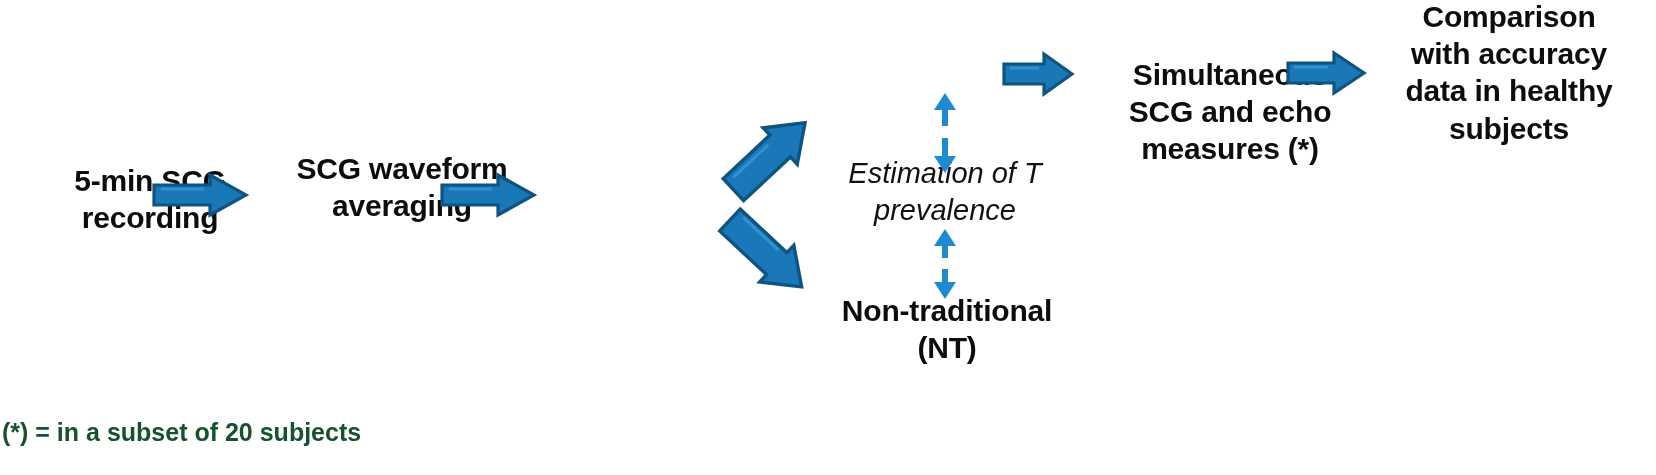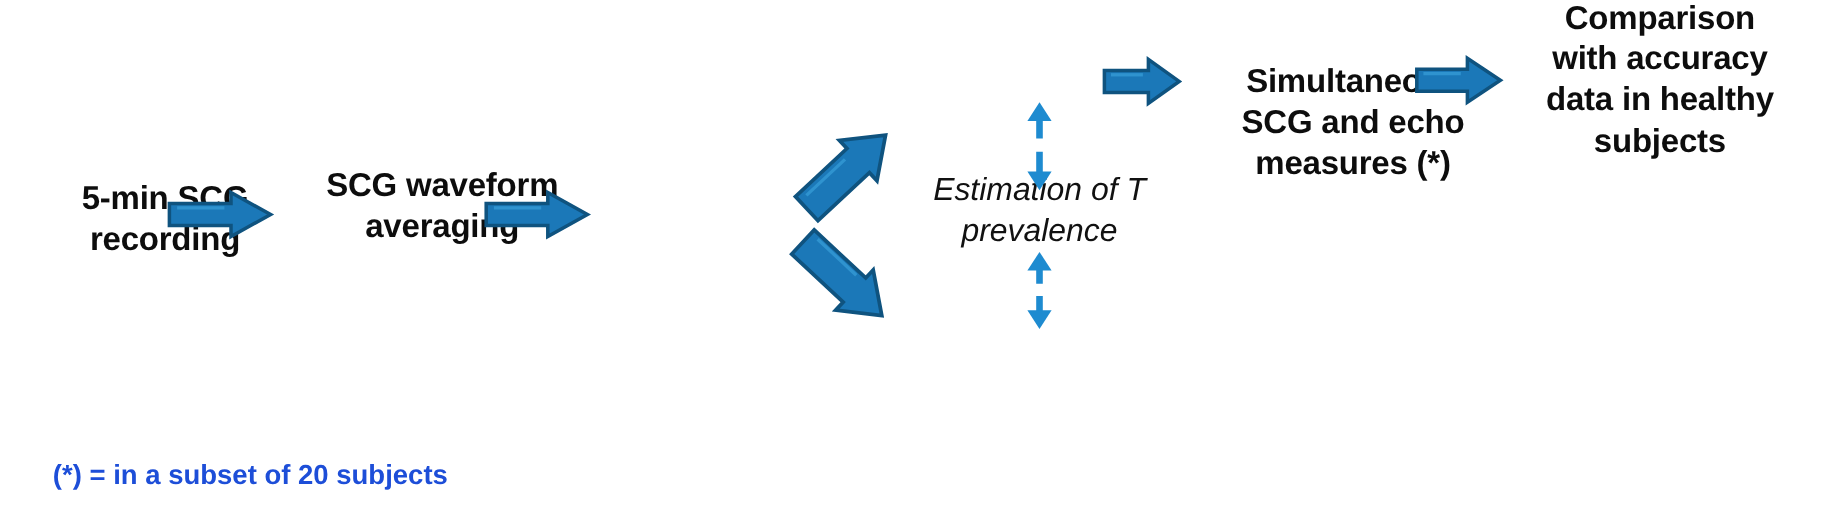--- a/index.html
+++ b/index.html
@@ -34,23 +34,22 @@
     line-height: 1.28;
     text-align: center;
     color: #111111;
     white-space: pre-line;
   }
   .footnote {
     position: absolute;
     font-weight: bold;
     font-size: 25px;
     text-align: left;
-    color: #1d4ed8;
+    color: #14532d;
     white-space: nowrap;
-    margin-left: 46px;
   }
   .arrow {
     position: absolute;
   }
   .arrow svg {
     display: block;
     overflow: visible;
   }
 </style>
 </head>
@@ -59,20 +58,22 @@
 <div id="canvas">
 
   <div class="node" style="left:0px; top:162px; width:300px;">5-min SCG
 recording</div>
 
   <div class="node" style="left:252px; top:150px; width:300px;text-align:center;">SCG waveform
 averaging</div>
 
 
 
+  <div class="node" style="left:822px; top:292px; width:250px;">Non-traditional
+(NT)</div>
 
   <div class="node" style="left:1108px; top:12px; width:244px;margin-top:44px;">Simultaneous
 SCG and echo
 measures (*)</div>
 
   <div class="node" style="left:1362px; top:-2px; width:294px;">Comparison
 with accuracy
 data in healthy
 subjects</div>
 

